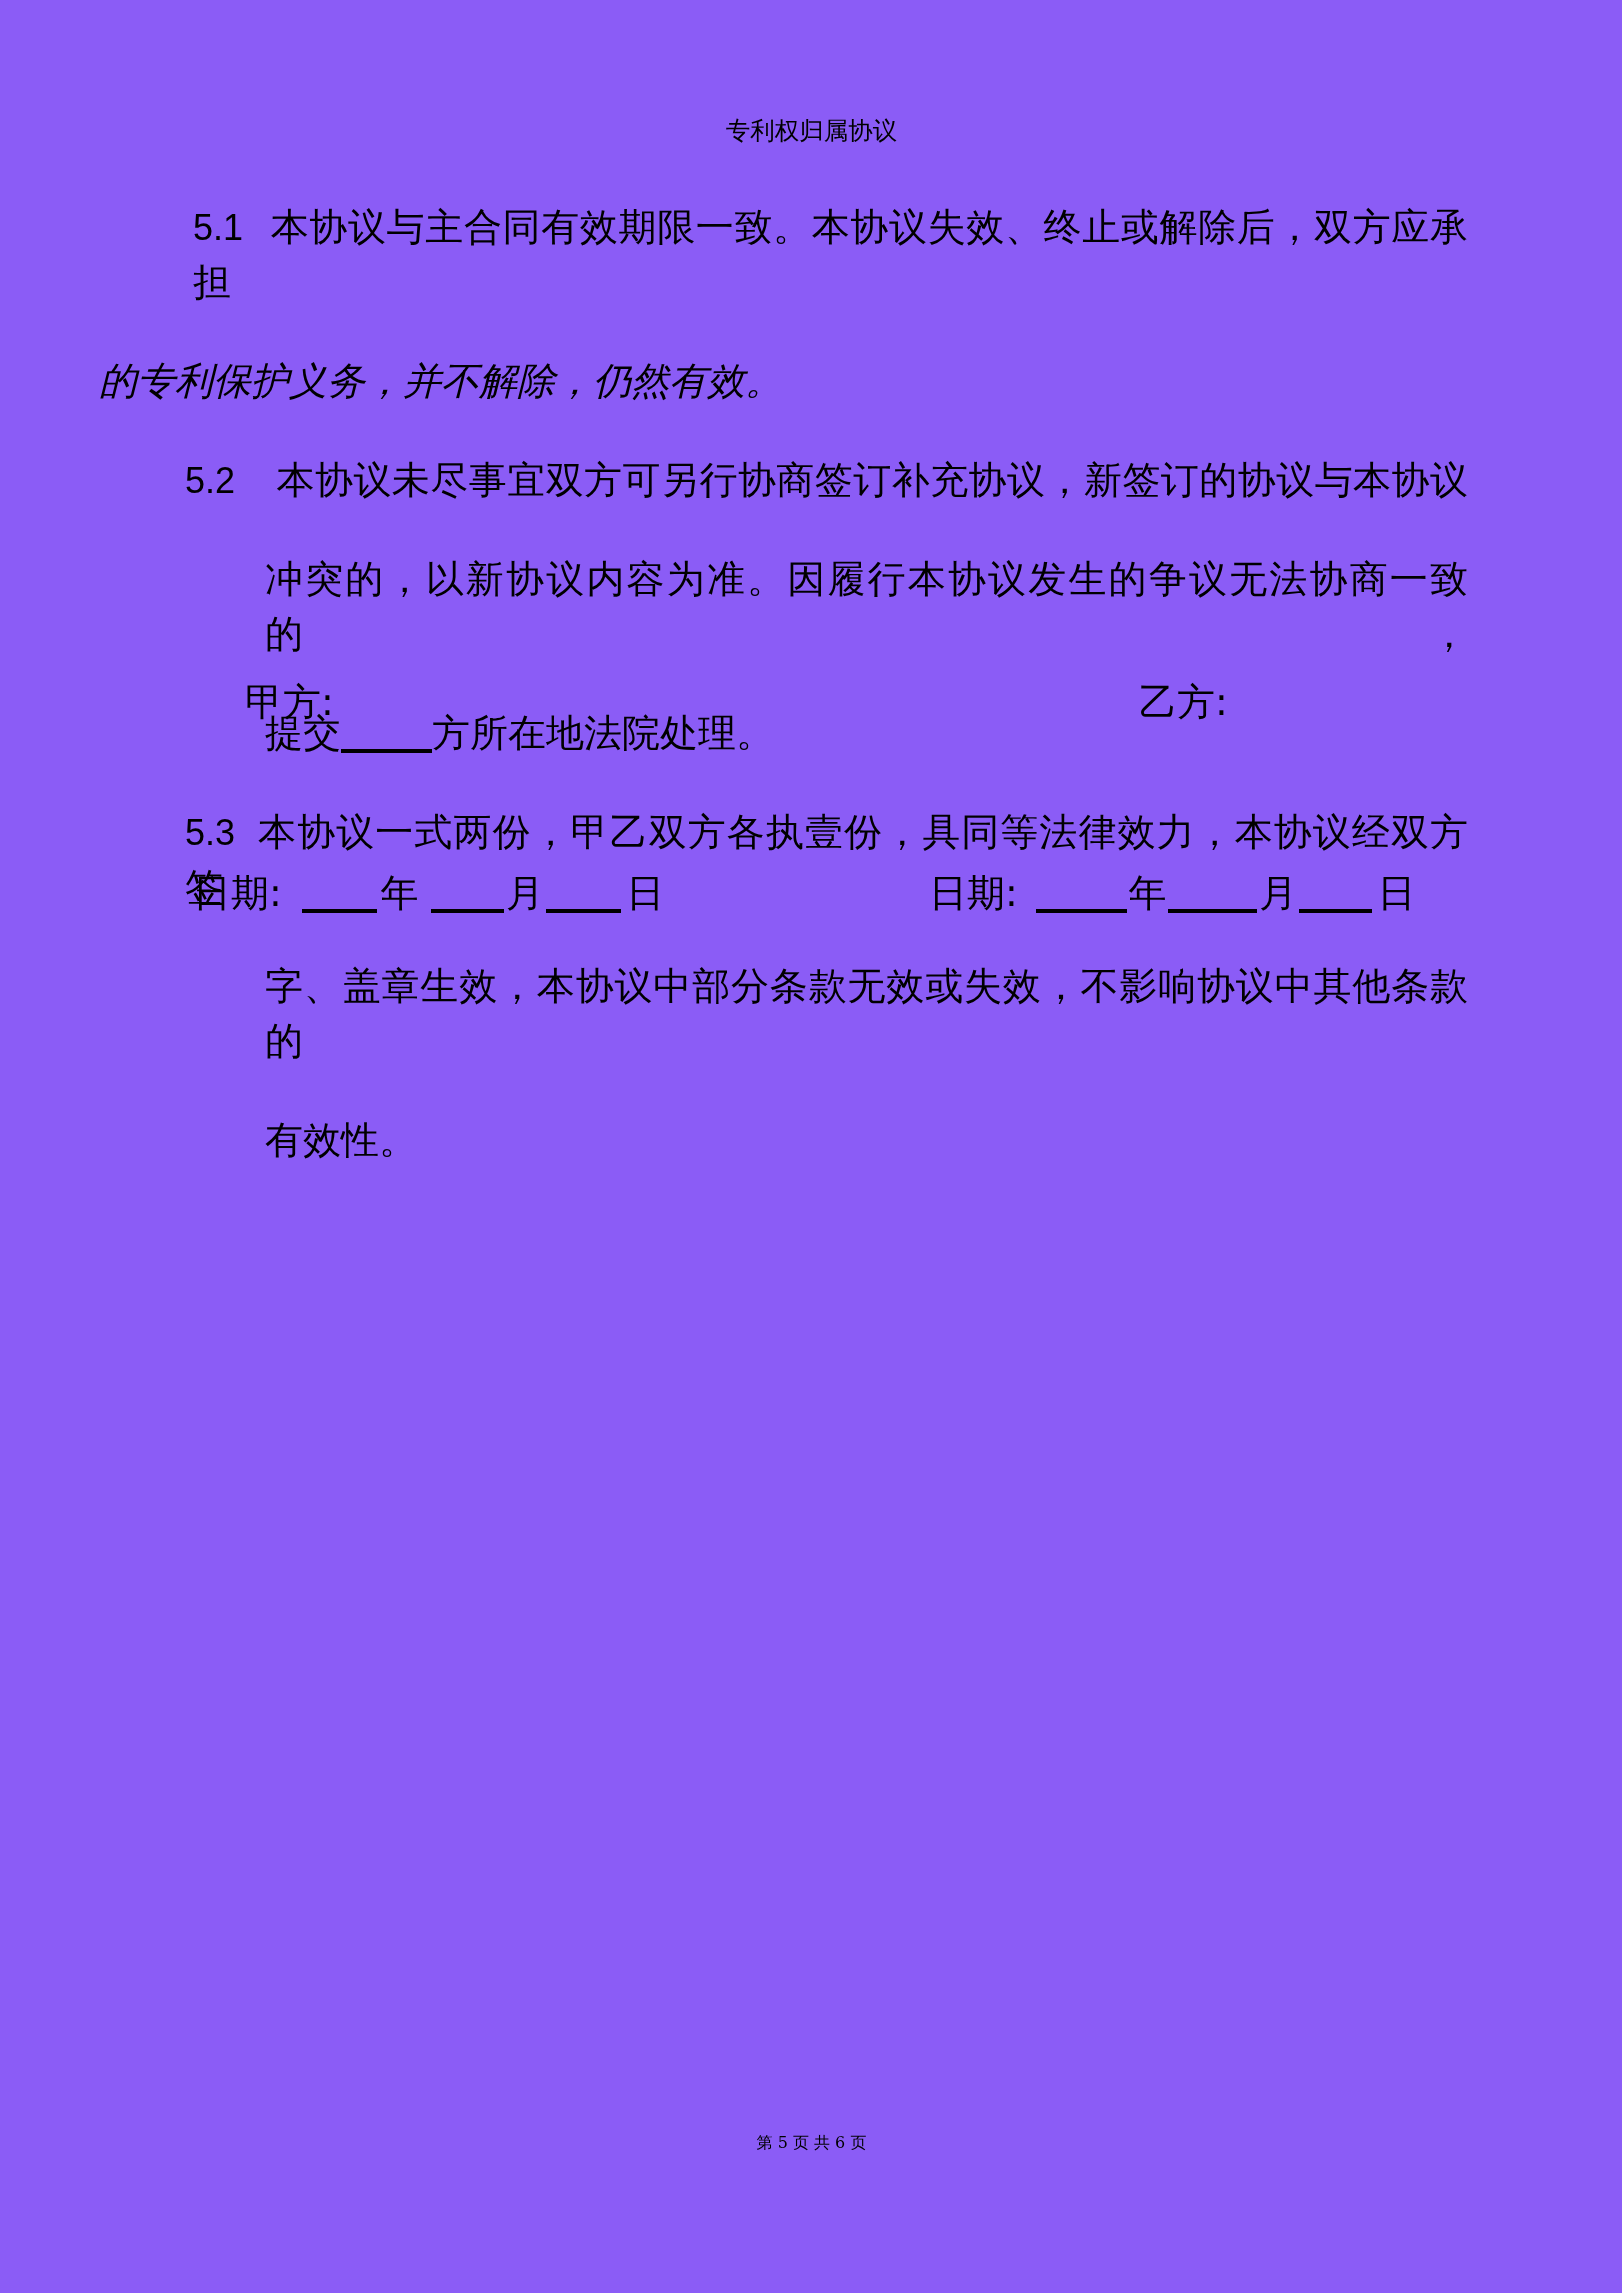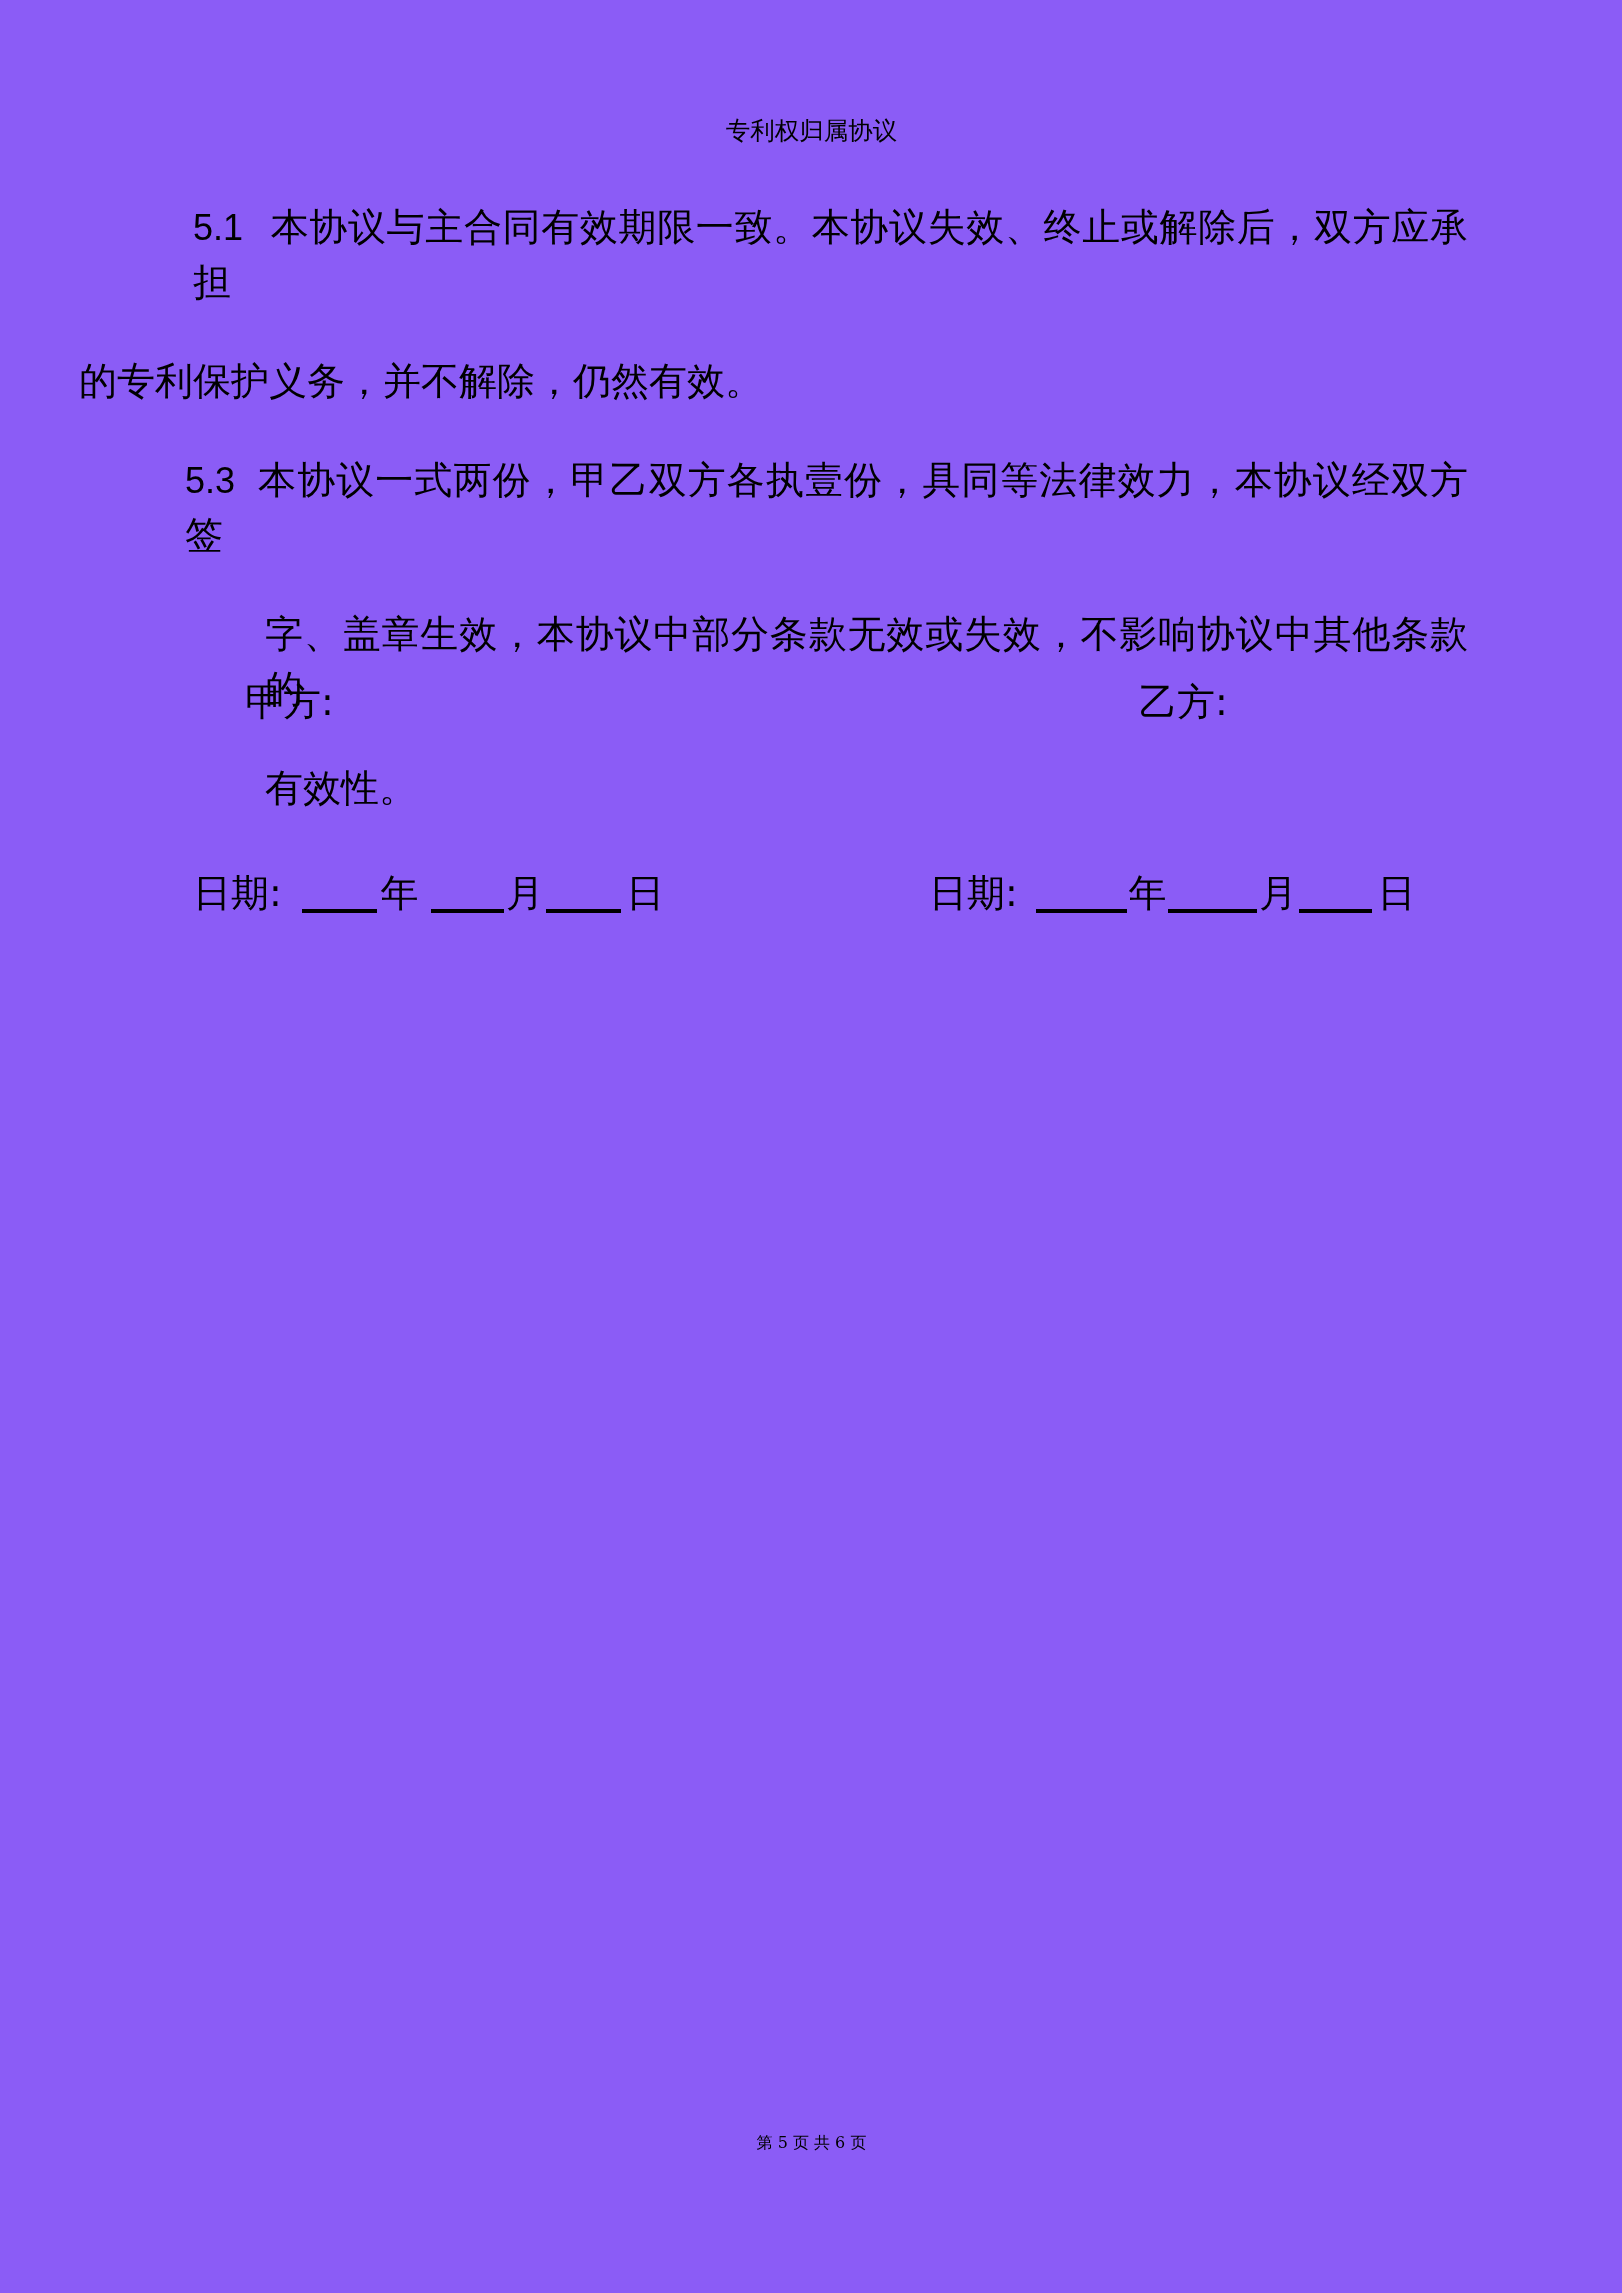--- a/index.html
+++ b/index.html
@@ -42,21 +42,21 @@
     white-space: nowrap;
     margin-top: 44px;
   }
   .bline.just {
     white-space: normal;
     text-align: justify;
     text-align-last: justify;
     padding-right: 155px;
   }
   .indent-a  { padding-left: 193px; }  
-  .indent-a2 { padding-left: 79px; }  
+  .indent-a2 { padding-left: 99px; font-style: italic; }  
   .indent-b  { padding-left: 185px; }  
   .indent-c  { padding-left: 265px; }  
   .clause-num {
     font-family: "Liberation Sans", sans-serif;
     font-size: 36px;
   }
   .gap-30 { margin-right: 27px; }
   .gap-45 { margin-right: 41px; }
   .gap-24 { margin-right: 22px; }
   
@@ -112,20 +112,25 @@
 
   <div class="doc-header">专利权归属协议</div>
 
   <div class="clauses">
 
     <div class="sec">
       <div class="bline just indent-a"><span class="clause-num gap-30">5.1</span><span>本协议与主合同有效期限一致。本协议失效、终止或解除后，双方应承担</span></div>
       <div class="bline indent-a2"><span>的专利保护义务，并不解除，仍然有效。</span></div>
     </div>
 
+    <div class="sec">
+      <div class="bline just indent-b"><span class="clause-num gap-45">5.2</span><span>本协议未尽事宜双方可另行协商签订补充协议，新签订的协议与本协议</span></div>
+      <div class="bline just indent-c"><span>冲突的，以新协议内容为准。因履行本协议发生的争议无法协商一致的，</span></div>
+      <div class="bline indent-c"><span>提交</span><span class="blank w100"></span><span>方所在地法院处理。</span></div>
+    </div>
 
     <div class="sec">
       <div class="bline just indent-b"><span class="clause-num gap-24">5.3</span><span>本协议一式两份，甲乙双方各执壹份，具同等法律效力，本协议经双方签</span></div>
       <div class="bline just indent-c"><span>字、盖章生效，本协议中部分条款无效或失效，不影响协议中其他条款的</span></div>
       <div class="bline indent-c"><span>有效性。</span></div>
     </div>
 
   </div>
 
   <div class="sig-row">

